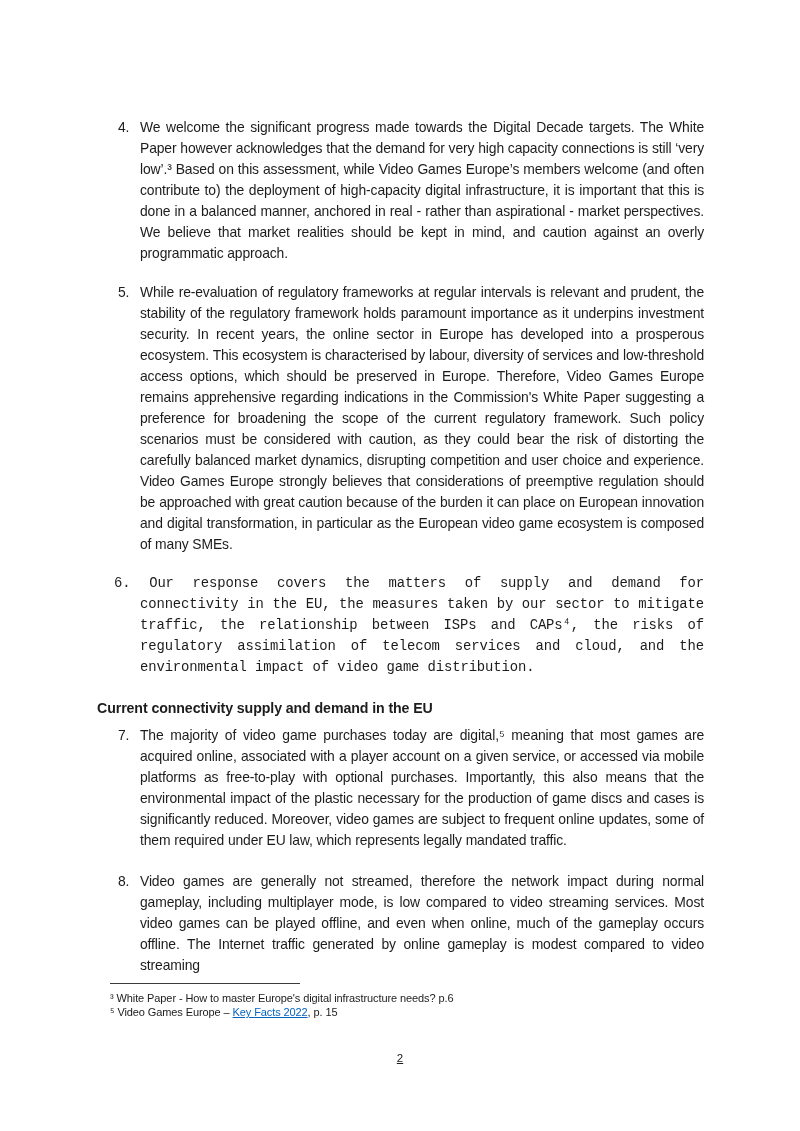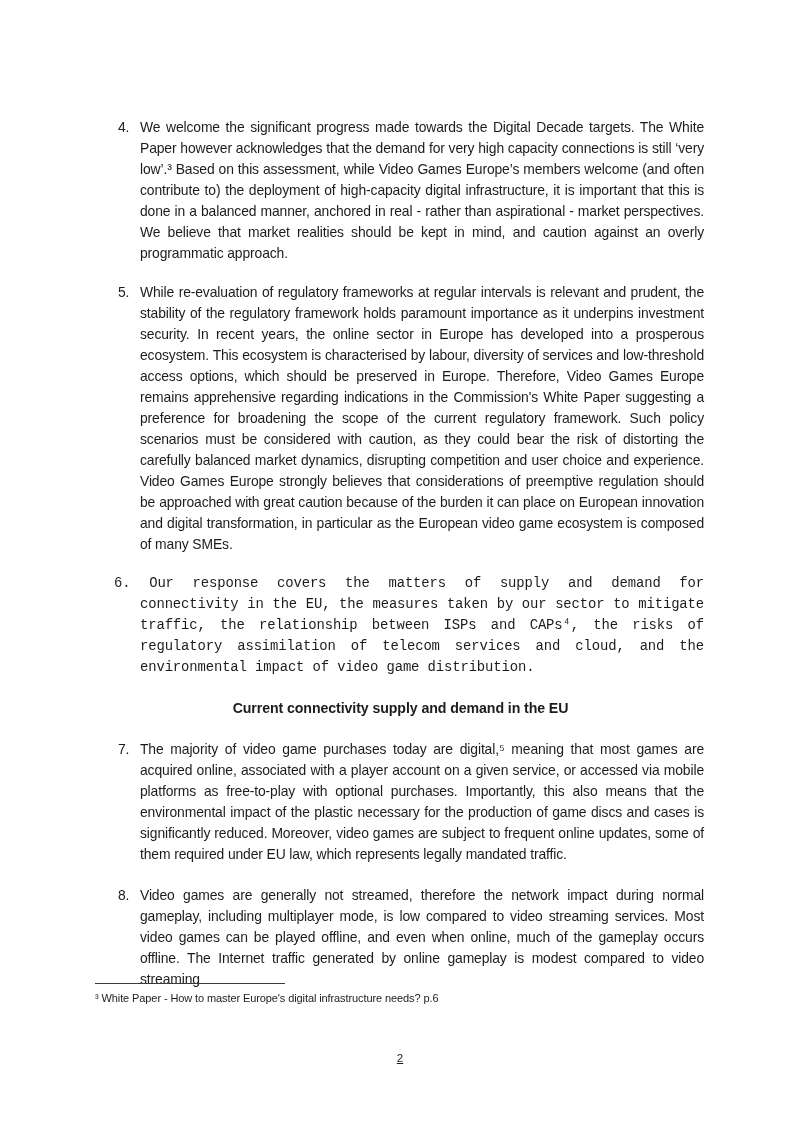--- a/index.html
+++ b/index.html
@@ -28,32 +28,31 @@
     line-height: 21px;
     letter-spacing: -0.12px;
     margin-bottom: 18px;
   }
   .num {
     display: inline-block;
     width: 22px;
     text-indent: 0;
   }
   .li6 { text-indent: -26px; font-family: Liberation Mono, monospace; }
-  .li7 { margin-bottom: 20px; }
+  .li7 { margin-bottom: 20px; margin-top: 6px; }
   .heading {
     font-size: 14.2px;
     line-height: 21px;
     font-weight: bold;
     letter-spacing: -0.1px;
-    margin: 20px 0 20px 0;
-    text-align: center;
+    margin: 20px 0 0 0;
   }
   .footnotes {
     position: absolute;
-    left: 95px;
+    left: 110px;
     top: 983px;
     width: 607px;
   }
   .fnrule {
     width: 190px;
     height: 0;
     border-top: 1.2px solid #3a3a3a;
     margin-bottom: 7px;
   }
   .fn {
@@ -94,19 +93,20 @@
 
     <div class="li li7"><span class="num">7.</span><span>The majority of video game purchases today are digital,⁵ meaning that most games are acquired online, associated with a player account on a given service, or accessed via mobile platforms as free-to-play with optional purchases. Importantly, this also means that the environmental impact of the plastic necessary for the production of game discs and cases is significantly reduced. Moreover, video games are subject to frequent online updates, some of them required under EU law, which represents legally mandated traffic.</span></div>
 
     <div class="li"><span class="num">8.</span><span>Video games are generally not streamed, therefore the network impact during normal gameplay, including multiplayer mode, is low compared to video streaming services. Most video games can be played offline, and even when online, much of the gameplay occurs offline. The Internet traffic generated by online gameplay is modest compared to video streaming</span></div>
 
   </div>
 
   <div class="footnotes">
     <div class="fnrule"></div>
     <div class="fn">³ White Paper - How to master Europe's digital infrastructure needs? p.6</div>
+    <div class="fn"><span>⁵ Video Games Europe – </span><a class="fnlink" style="color: rgb(5, 99, 193);">Key Facts 2022</a><span>, p. 15</span></div>
   </div>
 
   <div class="pagenum-wrap">
     <span class="pagenum">2</span>
   </div>
 
 </div>
 
 </body></html>

